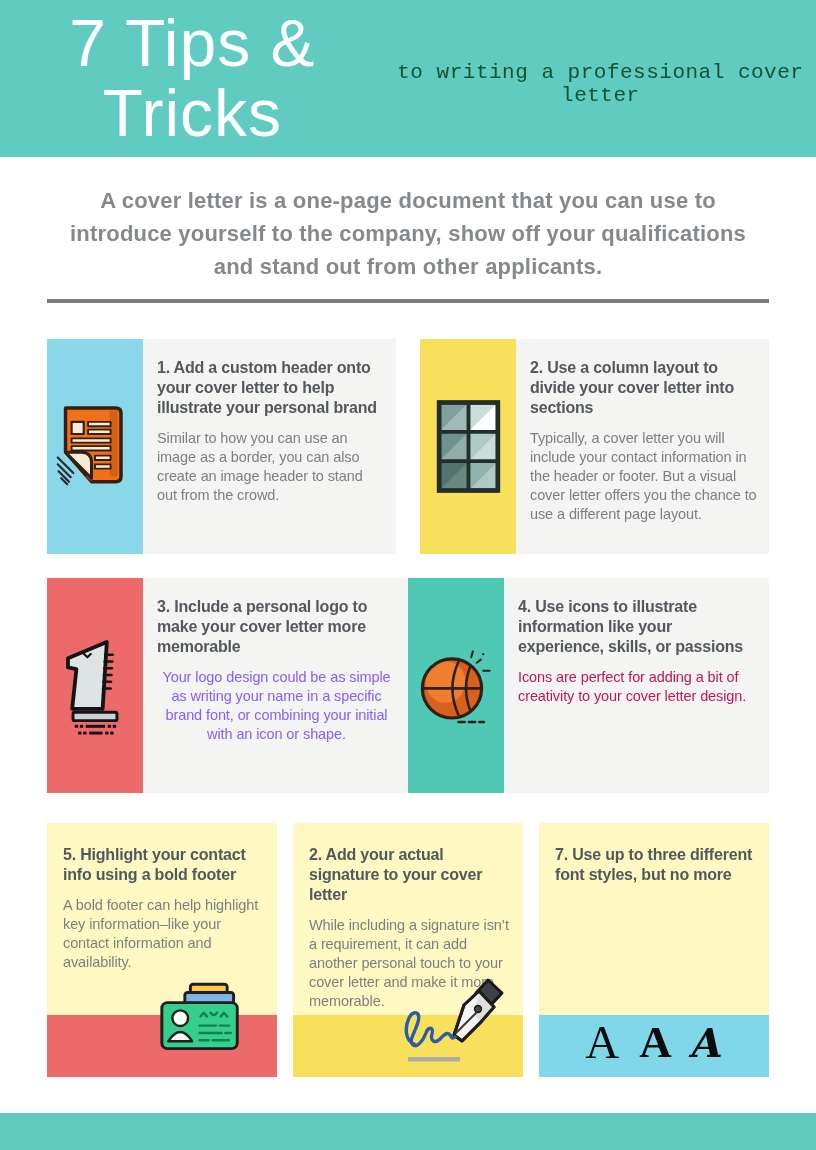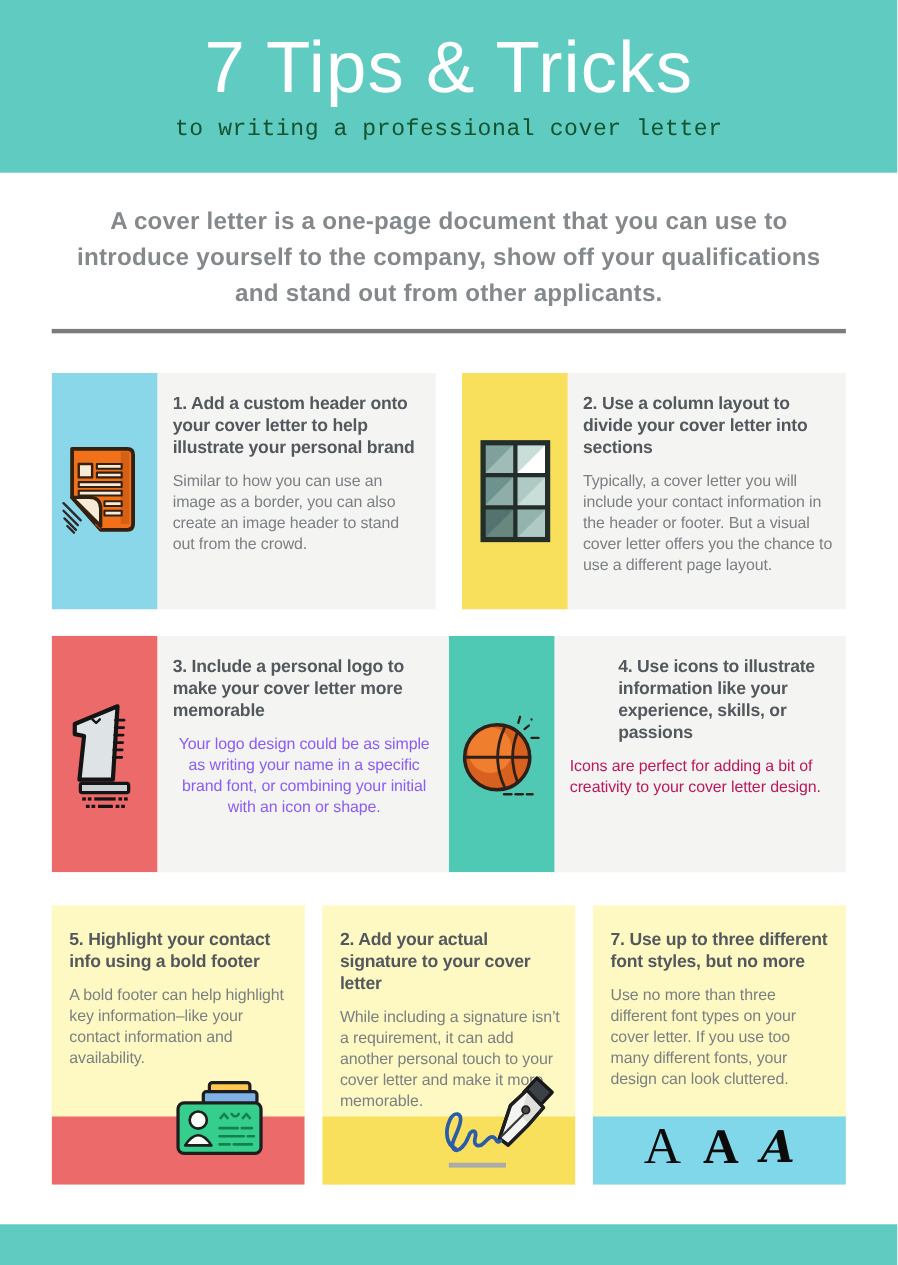--- a/index.html
+++ b/index.html
@@ -4,21 +4,21 @@
 <style>
   * { margin:0; padding:0; box-sizing:border-box; }
   html,body { background:#ffffff; }
   .page {
     position:relative; width:816px; height:1150px; margin:0 auto;
     background:#ffffff; overflow:hidden;
     font-family:"Liberation Sans", sans-serif;
   }
   
   .hero {
-    height:157px; display:flex; flex-direction:column;
+    height:157px; display:flex; flex-direction:row;
     align-items:center; justify-content:center; text-align:center;
   }
   .hero-title {
     color:#ffffff; font-size:66px; font-weight:400; letter-spacing:1px; line-height:1.05;
   }
   .hero-subtitle {
     color:#14532d; font-size:21px; font-weight:400; margin-top:10px; letter-spacing:0.5px;font-family:Liberation Mono, monospace;
   }
   
   .intro { margin-top:27px; text-align:center; }
@@ -198,21 +198,21 @@
             </g>
             <g stroke="#2E2018" stroke-width="3">
               <line x1="58" y1="100" x2="66" y2="100"></line>
               <line x1="71" y1="100" x2="79" y2="100"></line>
               <line x1="84" y1="100" x2="90" y2="100"></line>
             </g>
           </g>
         </svg>
       </div>
       <div class="tip-content">
-        <div class="tip-heading" style="color: rgb(83, 88, 93); margin-left: 44px;">4. Use icons to illustrate information like your experience, skills, or passions</div>
+        <div class="tip-heading" style="color: rgb(83, 88, 93);">4. Use icons to illustrate information like your experience, skills, or passions</div>
         <div class="tip-body" style="color: #be185d;">Icons are perfect for adding a bit of creativity to your cover letter design.</div>
       </div>
     </div>
   </div>
 
   <div class="row row-3">
 
     <div class="tip-card-v">
       <div class="tip-content">
         <div class="tip-heading" style="color: rgb(83, 88, 93);">5. Highlight your contact info using a bold footer</div>
@@ -254,21 +254,20 @@
           <line x1="100" y1="42" x2="80" y2="62" stroke="#3A3A3A" stroke-width="2"></line>
           <path d="M38,73 C30,70 28,58 33,47 C37,39 45,40 42,51 C39,62 32,70 37,74 C41,77 47,70 50,62 C52,56 58,55 56,63 C54,70 59,73 64,68 C67,65 70,61 73,63 C76,65 75,69 79,66" fill="none" stroke="#2B5CA8" stroke-width="3.4"></path>
           <rect x="32" y="86" width="52" height="4.5" fill="#ABACA8"></rect>
         </g>
       </svg>
     </div>
 
     <div class="tip-card-v">
       <div class="tip-content">
         <div class="tip-heading" style="color: rgb(83, 88, 93);">7. Use up to three different font styles, but no more</div>
-        <div class="tip-body" style="color: rgb(124, 128, 131);">Use no more than three different font types on your cover letter. If you use too many different fonts, your design can look cluttered.</div>
       </div>
       <div class="strip" style="background-color: rgb(127, 215, 233);"></div>
       <div class="font-samples">
         <span class="font-a1">A</span>
         <span class="font-a2">A</span>
         <span class="font-a3">A</span>
       </div>
     </div>
   </div>
 

